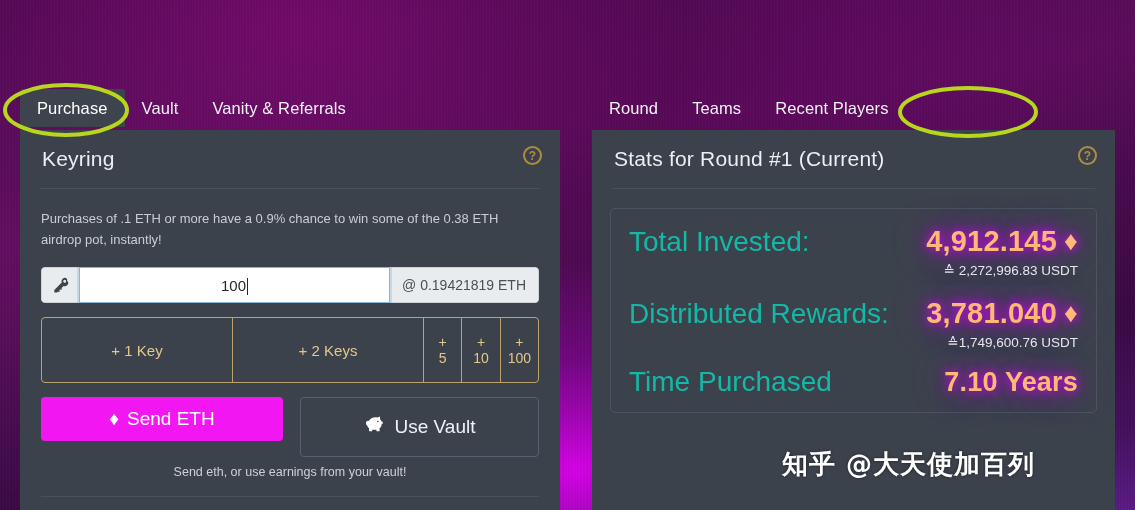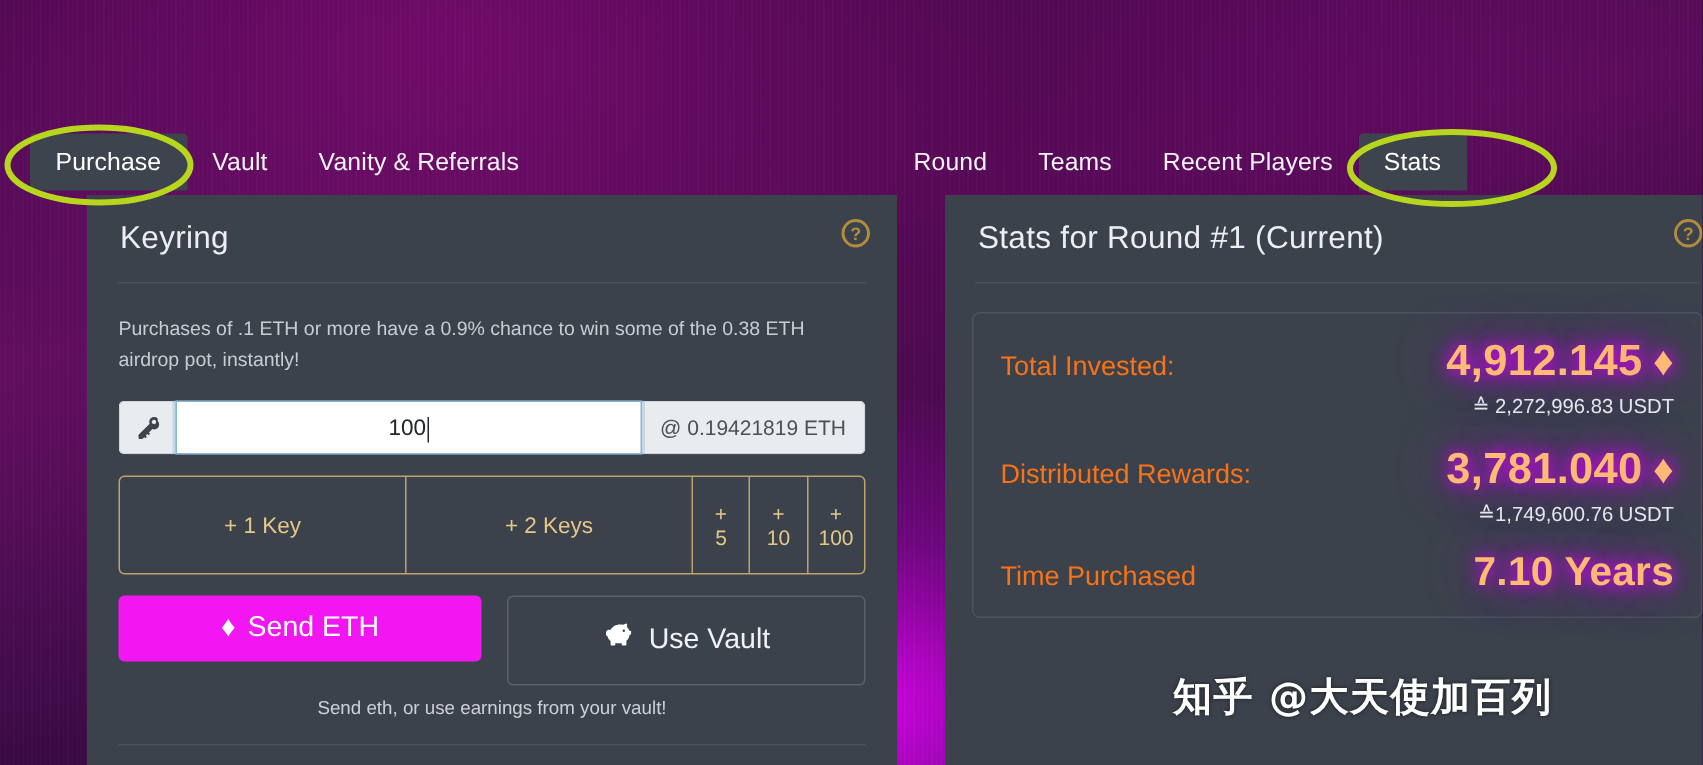--- a/index.html
+++ b/index.html
@@ -45,21 +45,20 @@
     letter-spacing: 0.1px;
   }
   .tab.active { background: #3e444e; color: #ffffff; }
 
   
   .panel {
     position: absolute;
     background: #3c424c;
     z-index: 2;
     overflow: hidden;
-    margin-left: 38px;
   }
   #panel-left  { left: 20px;  top: 130px; width: 540px; height: 380px; }
   #panel-right { left: 592px; top: 130px; width: 523px; height: 380px; }
 
   .panel-head {
     position: relative;
     padding: 17px 22px 0 22px;
   }
   .panel-title {
     font-size: 21px; font-weight: 400; color: #eceef1;
@@ -170,21 +169,21 @@
     margin: 19px 18px 0 18px;
     border: 1px solid #4d5360;
     border-radius: 5px;
     padding: 16px 18px 14px 18px;
   }
   .stat-row {
     display: flex; align-items: baseline; justify-content: space-between;
     gap: 10px;
   }
   .stat-label {
-    font-size: 18px; color: #f97316; white-space: nowrap;
+    font-size: 28px; color: #14b8a6; white-space: nowrap;
   }
   .stat-value {
     font-size: 29px; font-weight: bold; color: #fdba74;
     white-space: nowrap; letter-spacing: 0.2px;
     text-shadow: 0 0 10px rgba(225,0,255,0.95), 0 0 22px rgba(200,0,240,0.8), 0 0 34px rgba(170,0,220,0.6);
     display: flex; align-items: center; gap: 7px;
   }
   .stat-value.plain { font-size: 27px; }
   .eth-glyph { font-size: 27px; line-height: 1; }
   .stat-sub {
@@ -217,21 +216,20 @@
 <div class="tabstrip" id="tabs-left">
   <div class="tab active">Purchase</div>
   <div class="tab">Vault</div>
   <div class="tab">Vanity &amp; Referrals</div>
 </div>
 
 <div class="tabstrip" id="tabs-right">
   <div class="tab">Round</div>
   <div class="tab">Teams</div>
   <div class="tab">Recent Players</div>
-  <div class="tab active">Stats</div>
 </div>
 
 <div class="panel" id="panel-left">
   <div class="panel-head">
     <div class="panel-title">Keyring</div>
     <div class="help-icon">?</div>
   </div>
   <div class="panel-rule"></div>
 
   <div class="body-left">

